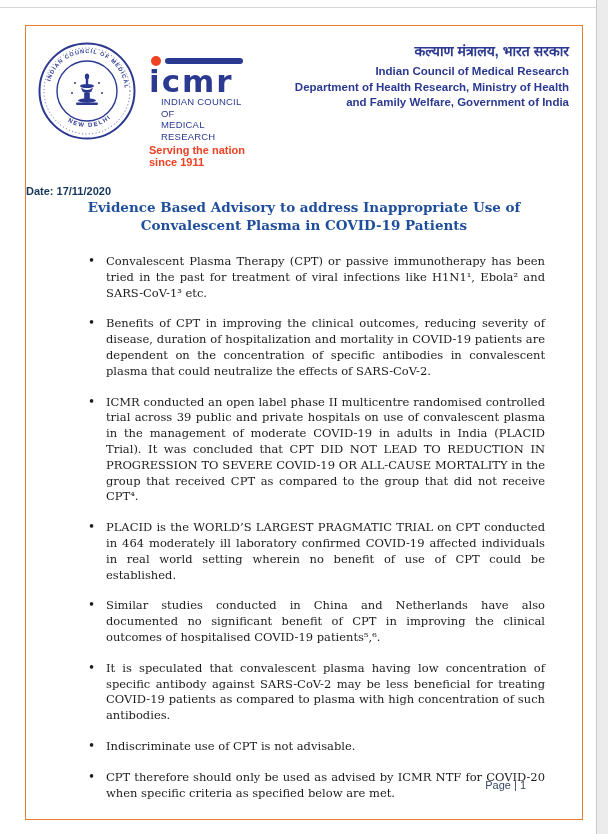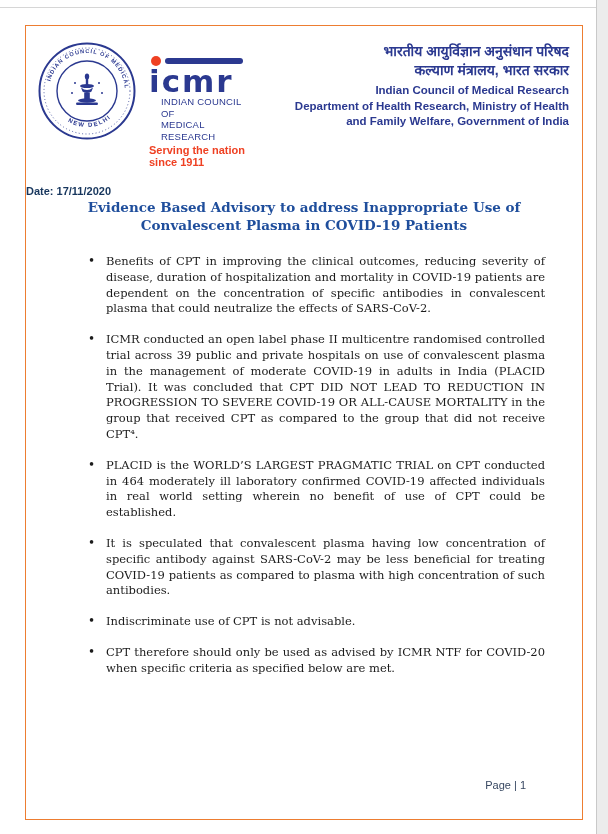--- a/index.html
+++ b/index.html
@@ -117,36 +117,37 @@
             <span class="wordmark-bar"></span>
           </div>
           <div class="wordmark-text">icmr</div>
           <div class="org-line">INDIAN COUNCIL OF</div>
           <div class="org-line">MEDICAL RESEARCH</div>
           <div class="tagline">Serving the nation since 1911</div>
         </div>
       </div>
 
       <div class="header-right">
-        <div class="hindi-line">भारतीय आयुर्विज्ञान अनुसंधान परिषद</div>
         <div class="hindi-line">कल्याण मंत्रालय, भारत सरकार</div>
         <div class="eng-line first">Indian Council of Medical Research</div>
         <div class="eng-line">Department of Health Research, Ministry of Health</div>
         <div class="eng-line">and Family Welfare, Government of India</div>
       </div>
     </div>
 
     <div class="date-line">Date: 17/11/2020</div>
 
     <h1 class="doc-title">Evidence Based Advisory to address Inappropriate Use of Convalescent Plasma in COVID-19 Patients</h1>
 
     <ul class="bullet-list">
+      <li>Convalescent Plasma Therapy (CPT) or passive immunotherapy has been tried in the past for treatment of viral infections like H1N1¹, Ebola² and SARS-CoV-1³ etc.</li>
       <li>Benefits of CPT in improving the clinical outcomes, reducing severity of disease, duration of hospitalization and mortality in COVID-19 patients are dependent on the concentration of specific antibodies in convalescent plasma that could neutralize the effects of SARS-CoV-2.</li>
       <li>ICMR conducted an open label phase II multicentre randomised controlled trial across 39 public and private hospitals on use of convalescent plasma in the management of moderate COVID-19 in adults in India (PLACID Trial). It was concluded that CPT DID NOT LEAD TO REDUCTION IN PROGRESSION TO SEVERE COVID-19 OR ALL-CAUSE MORTALITY in the group that received CPT as compared to the group that did not receive CPT⁴.</li>
       <li>PLACID is the WORLD’S LARGEST PRAGMATIC TRIAL on CPT conducted in 464 moderately ill laboratory confirmed COVID-19 affected individuals in real world setting wherein no benefit of use of CPT could be established.</li>
+      <li>Similar studies conducted in China and Netherlands have also documented no significant benefit of CPT in improving the clinical outcomes of hospitalised COVID-19 patients⁵,⁶.</li>
       <li>It is speculated that convalescent plasma having low concentration of specific antibody against SARS-CoV-2 may be less beneficial for treating COVID-19 patients as compared to plasma with high concentration of such antibodies.</li>
       <li>Indiscriminate use of CPT is not advisable.</li>
       <li>CPT therefore should only be used as advised by ICMR NTF for COVID-20 when specific criteria as specified below are met.</li>
     </ul>
 
     <div class="footer-page">Page | 1</div>
   </div>
 </div>
 
 </body></html>

